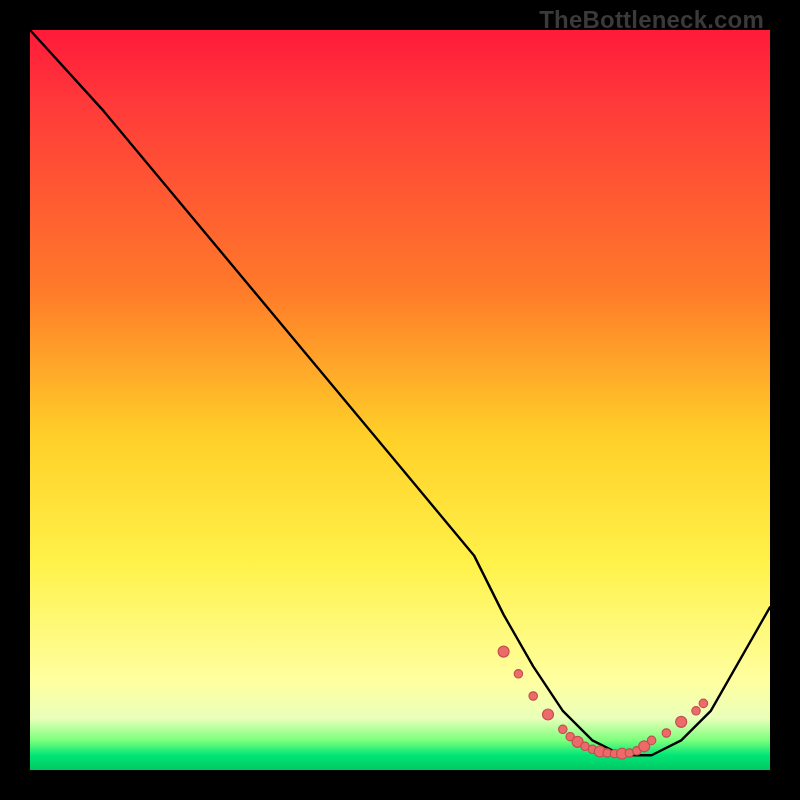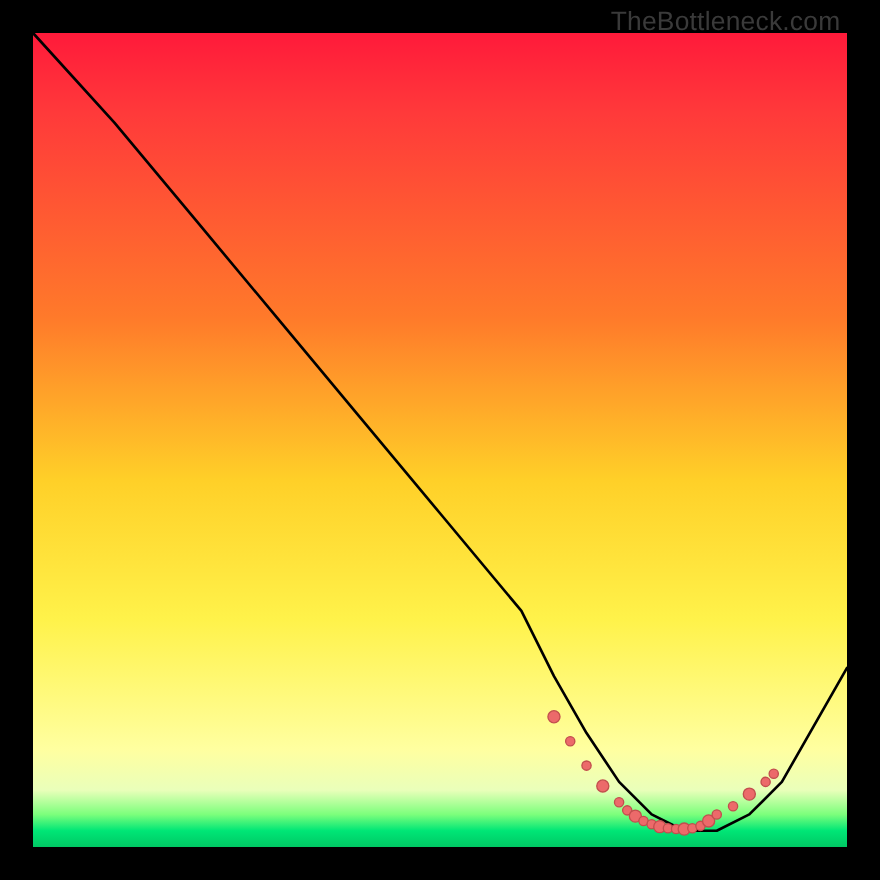--- a/index.html
+++ b/index.html
@@ -38,21 +38,21 @@
       #7cff7c 96%,
       #00e676 98%,
       #00c864 100%
     );
   }
   .watermark {
     position: absolute;
     top: 6px;
     right: 36px;
     font-size: 24px;
-    font-weight: 400;
+    font-weight: 700;
     color: #3a3a3a;
     letter-spacing: 0.2px;
     user-select: none;
   }
   svg.curve {
     position: absolute;
     left: 0;
     top: 0;
     width: 740px;
     height: 740px;

